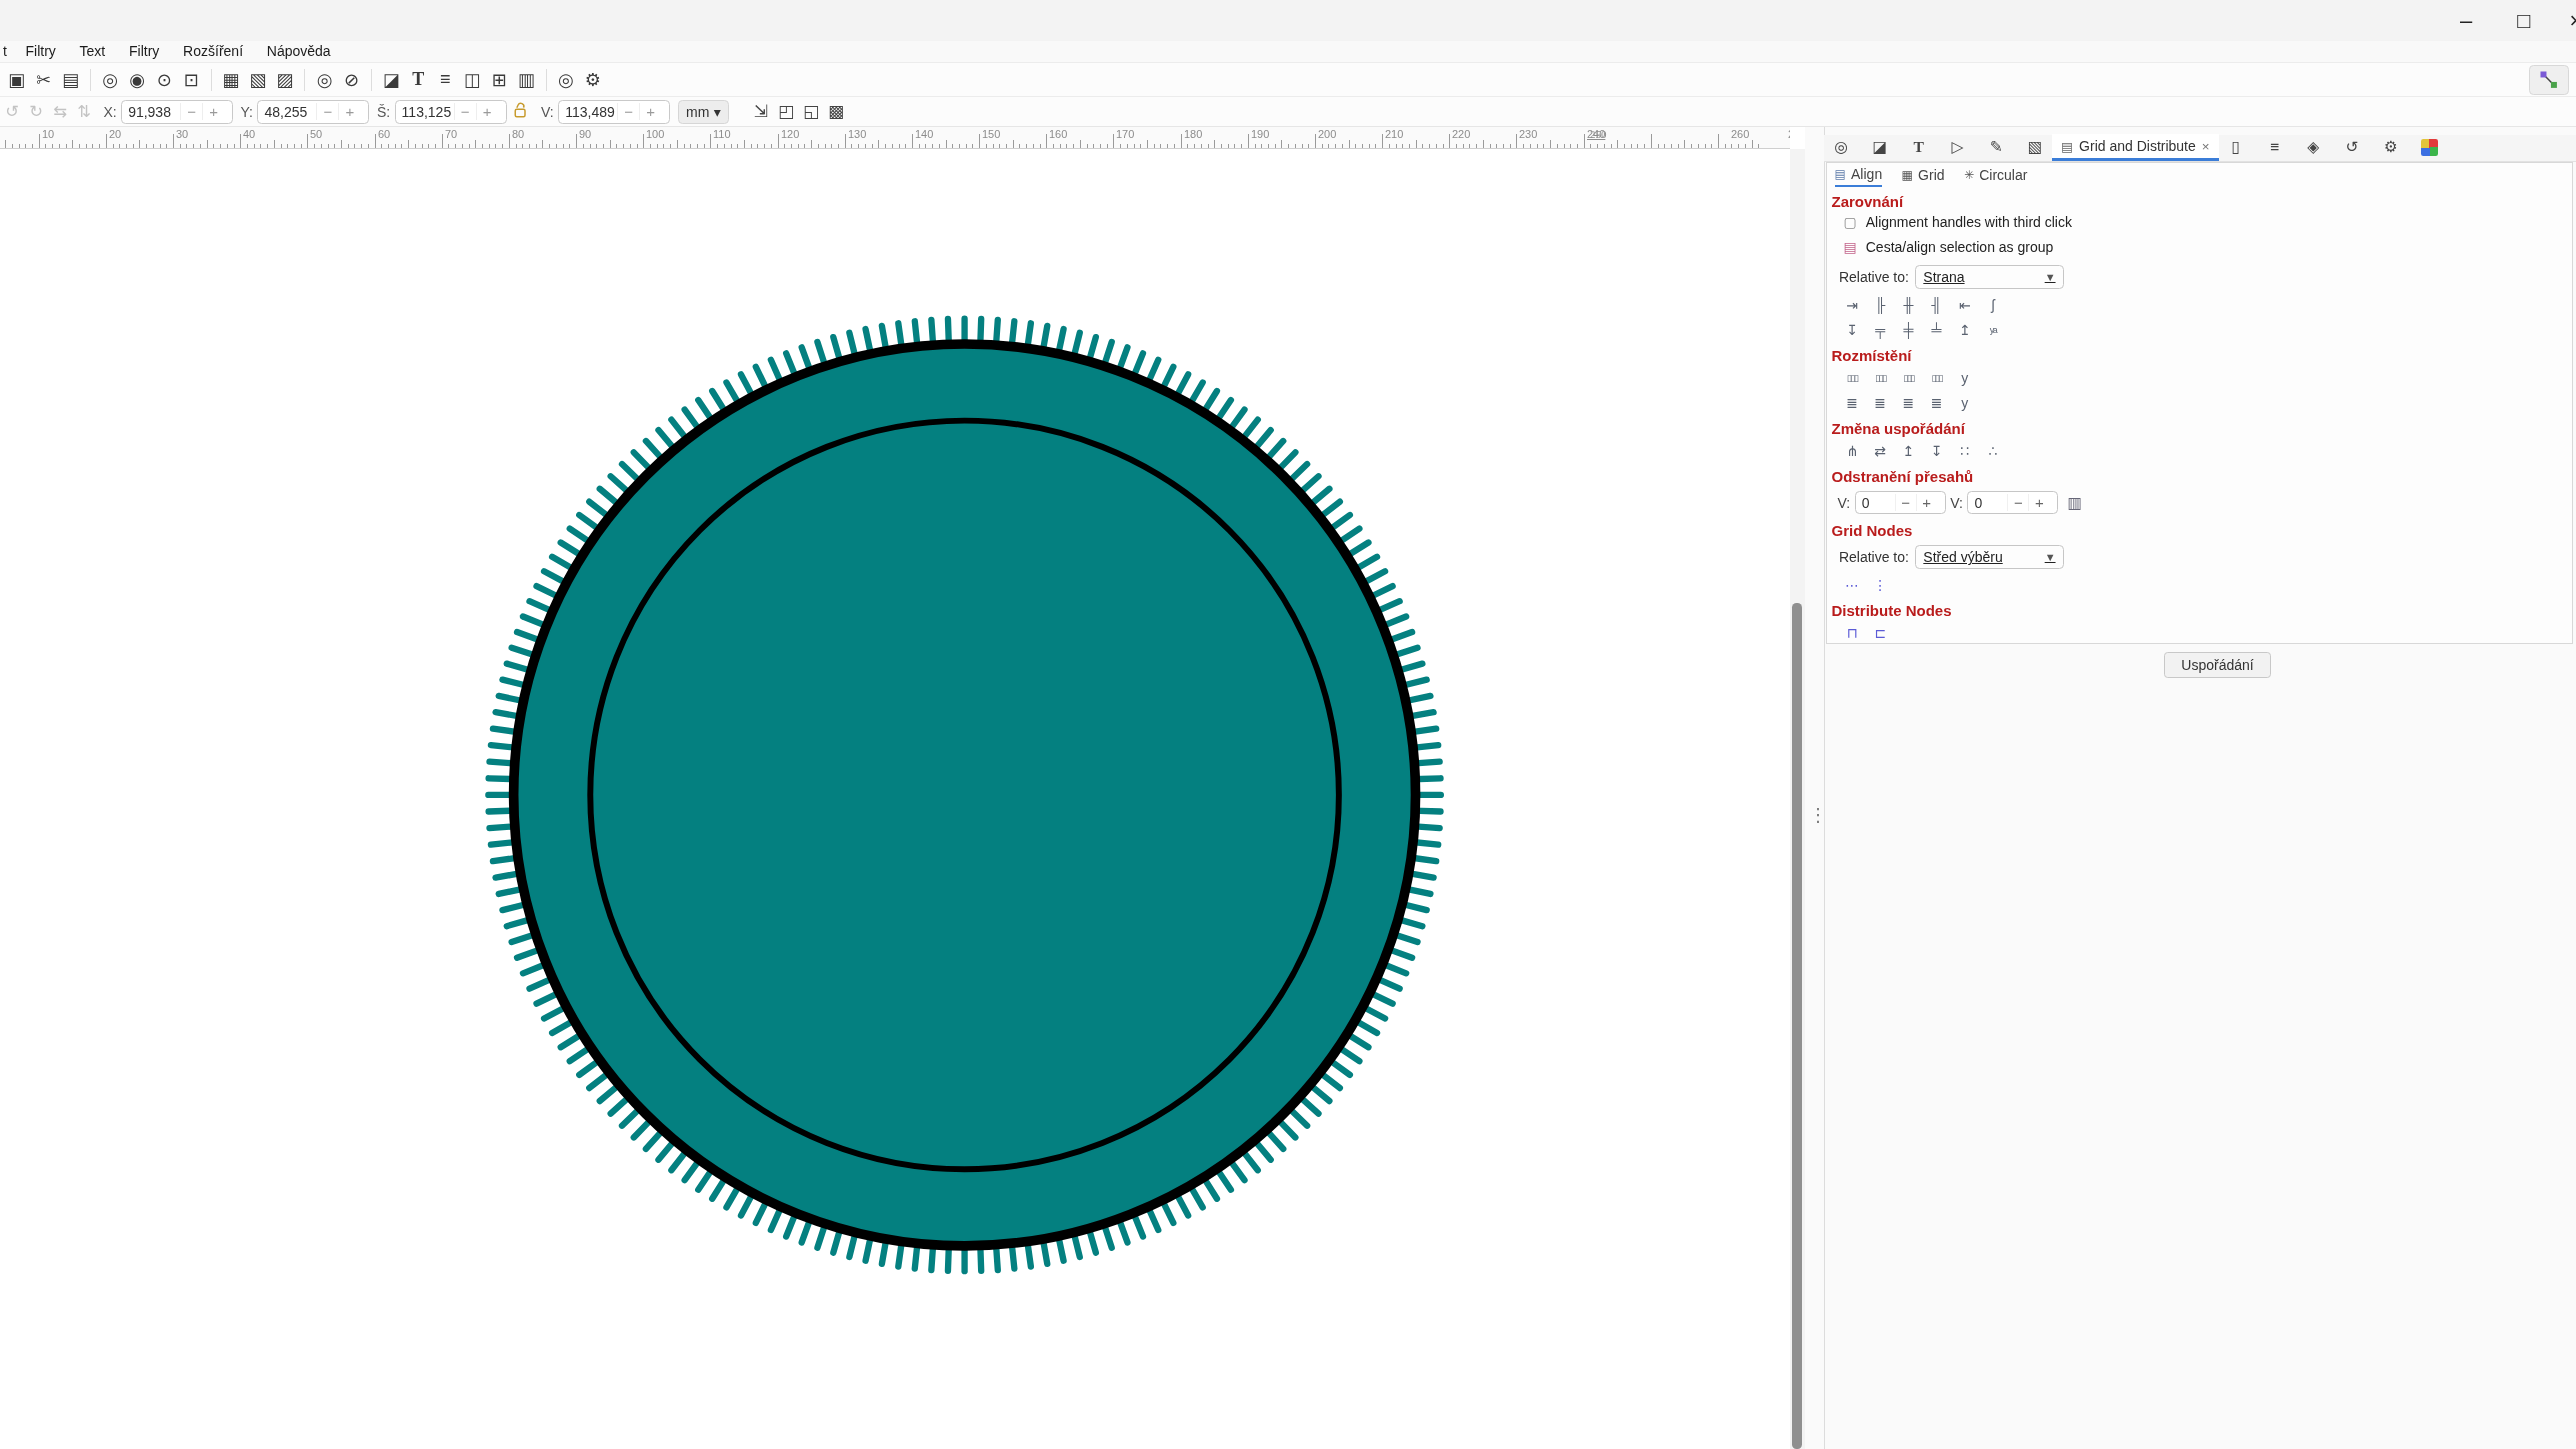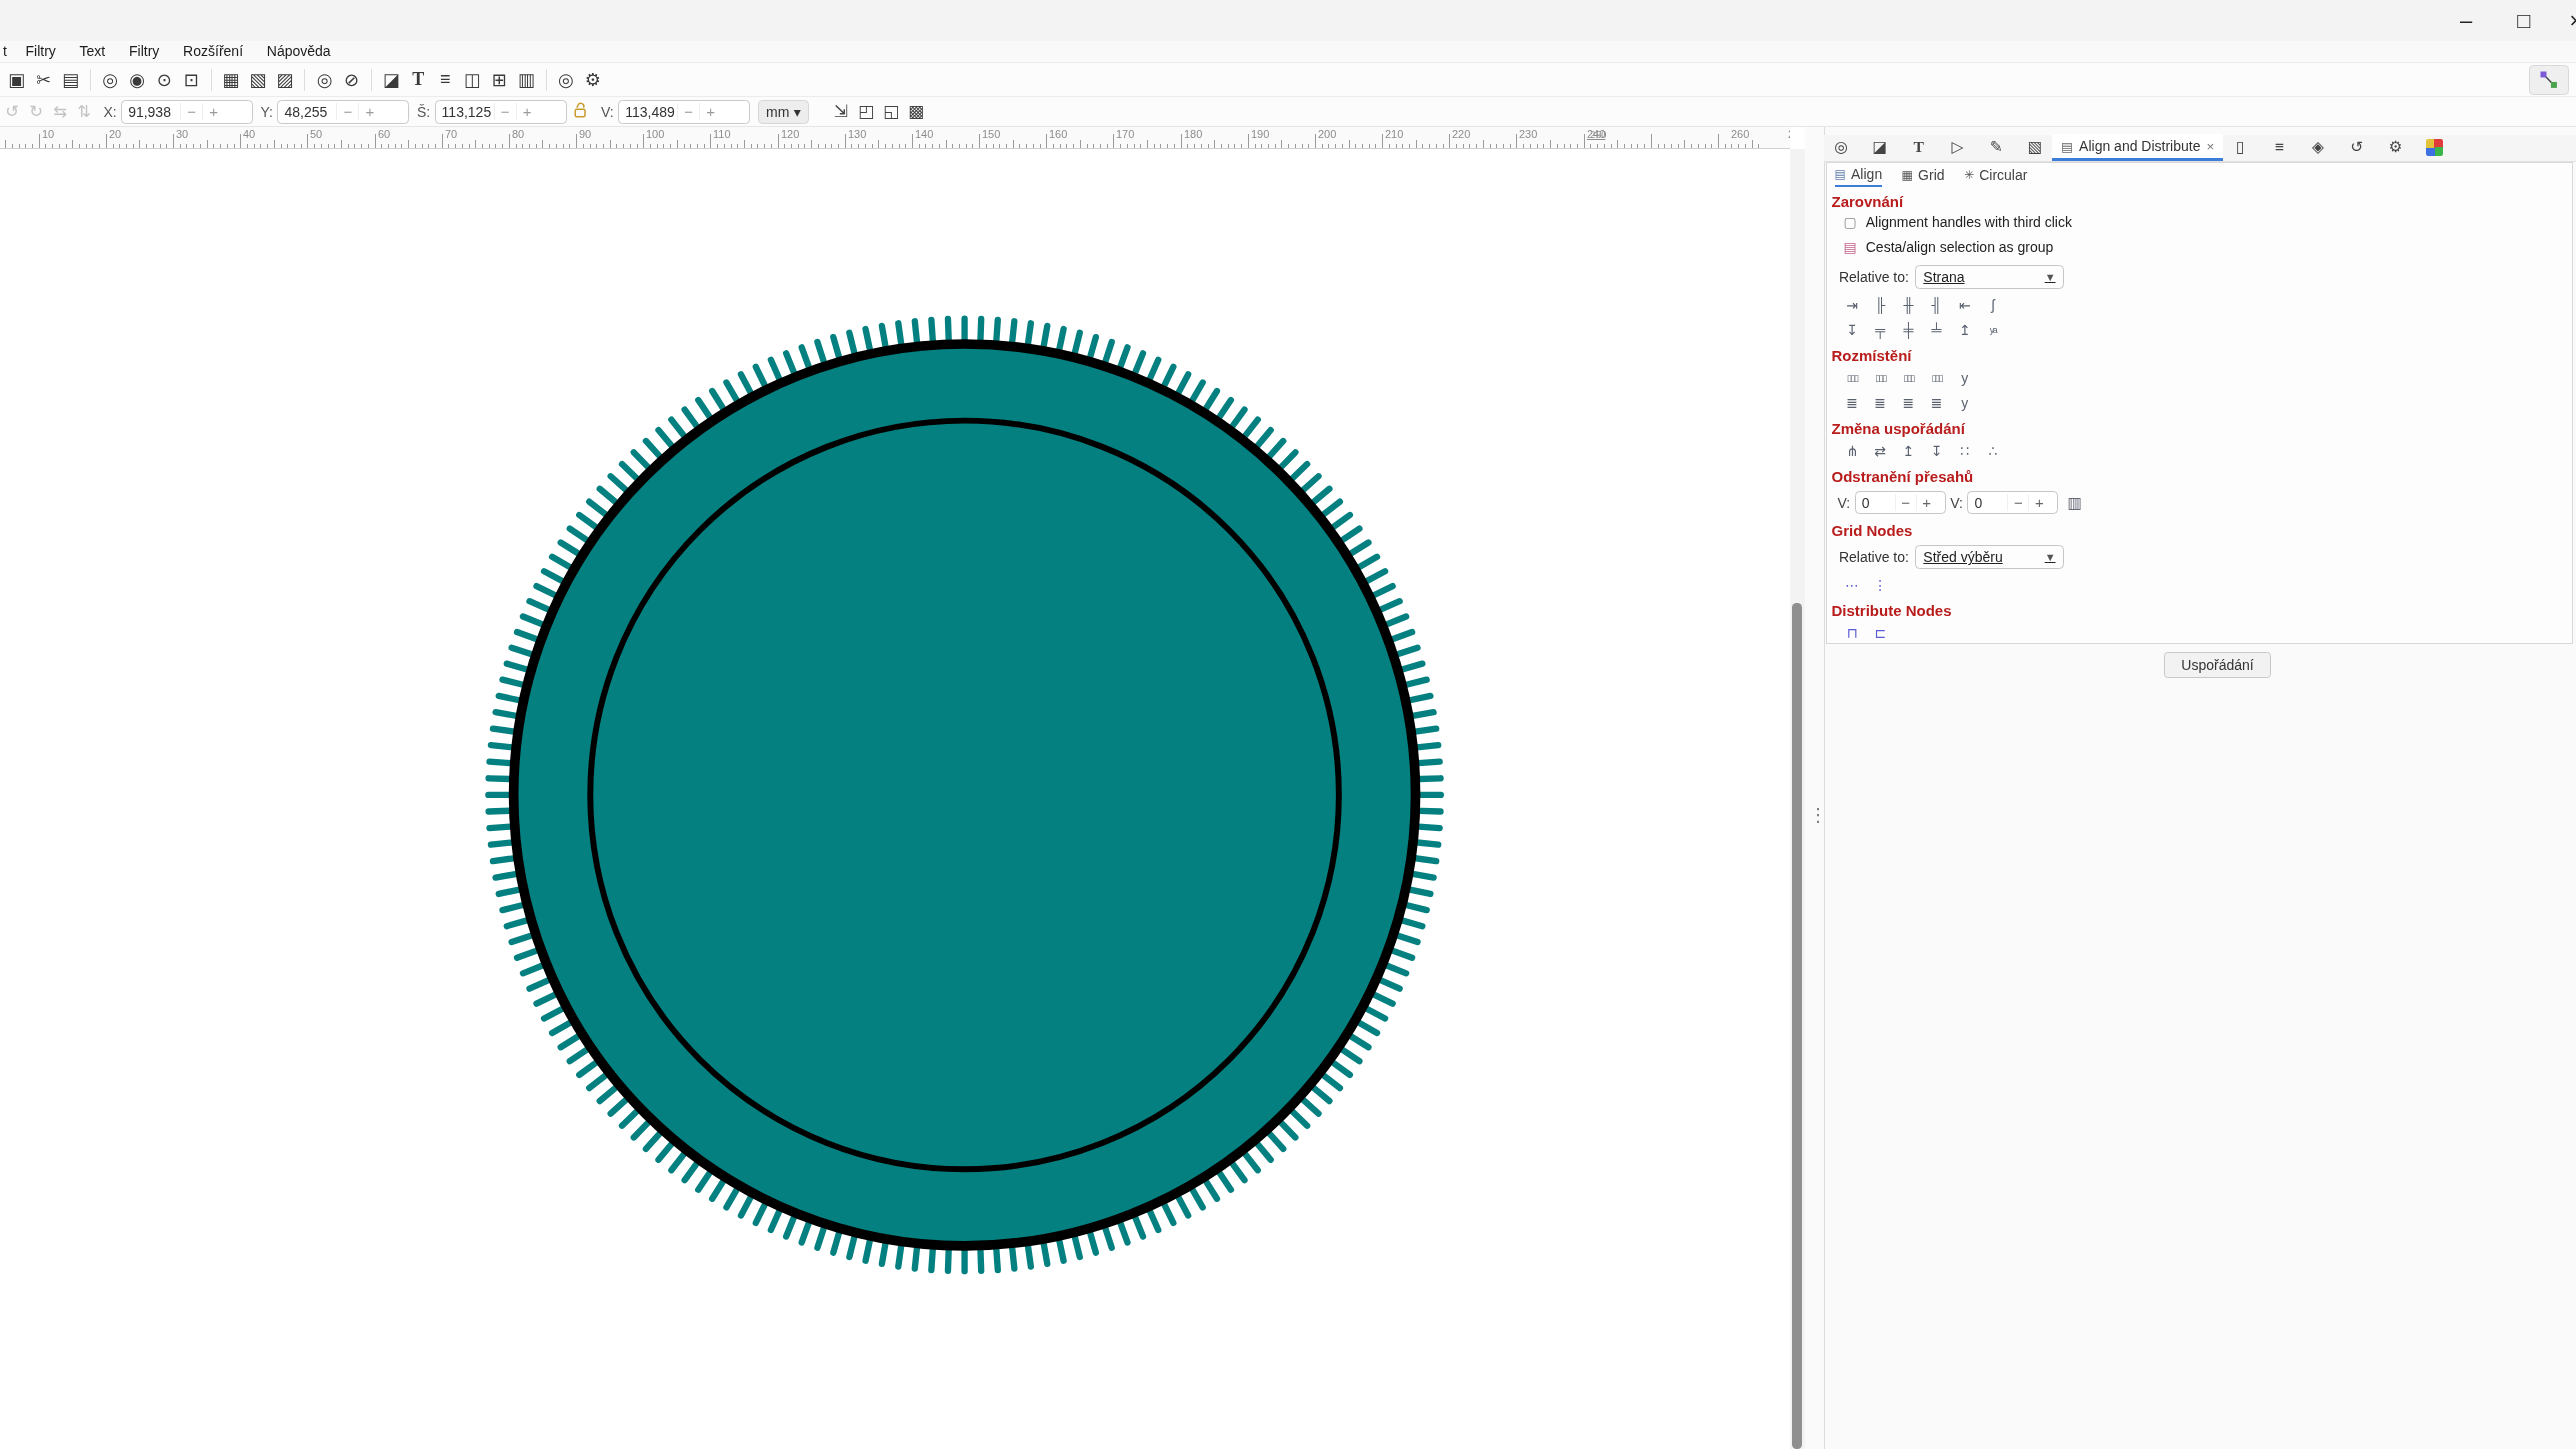--- a/index.html
+++ b/index.html
@@ -22,21 +22,21 @@
   .snap-button { position:absolute; right:7.4px; top:65px; width:40px; height:30px; background:#efefef;
     border:0.7px solid #d8d8d8; border-radius:4.5px; display:flex; align-items:center; justify-content:center; }
 
   
   .xywh { position:absolute; left:0; top:97px; width:2576px; height:30px; background:#fcfcfc;
     border-bottom:0.7px solid #e6e6e6; display:flex; align-items:center; }
   .xywh .icon { width:24px; height:24px; display:flex; align-items:center; justify-content:center;
     font-size:16.4px; }
   .disabled-icons .icon { color:#c3c3c3; }
   .fld-label { font-size:14px; color:#555; margin:0 4.5px 0 7.4px; }
-  .spinbox { width:132px; height:24px; border:0.7px solid #c9c9c9; border-radius:4.5px; background:#fff;
+  .spinbox { width:112px; height:24px; border:0.7px solid #c9c9c9; border-radius:4.5px; background:#fff;
     display:flex; align-items:center; overflow:hidden; }
   .spinbox input { border:none; outline:none; width:58px; font-size:14px; color:#333; padding-left:6px;
     font-family:inherit; background:transparent; }
   .spinbox .step { width:22px; text-align:center; font-size:15px; color:#9a9a9a;
     border-left:0.7px solid #eee; }
   .lock { margin:0 6px; }
   .unit-btn { height:24px; padding:0 7.4px; margin-left:7.4px; background:#ededed; border:0.7px solid #d6d6d6;
     border-radius:4.5px; font-size:14px; color:#333; display:flex; align-items:center; gap:4.5px; }
   .affect-icons { margin-left:19.4px; }
   .affect-icons .icon { width:25px; height:25px; font-size:17px; color:#444; display:flex;
@@ -706,21 +706,21 @@
   <div class="dock-icons">
       <span class="icon">◎</span>
       <span class="icon">◪</span>
       <span class="icon bold-t">T</span>
       <span class="icon">▷</span>
       <span class="icon">✎</span>
       <span class="icon">▧</span>
     </div>
   <div class="dock-tab">
     <span class="icon">▤</span>
-    <span>Align and Distribute</span>
+    <span>Grid and Distribute</span>
     <span class="close">×</span>
   </div>
   <div class="dock-icons">
       <span class="icon">▯</span>
       <span class="icon">≡</span>
       <span class="icon">◈</span>
       <span class="icon">↺</span>
       <span class="icon">⚙</span>
       <span class="icon">
         <span class="swatch-grid"></span>

